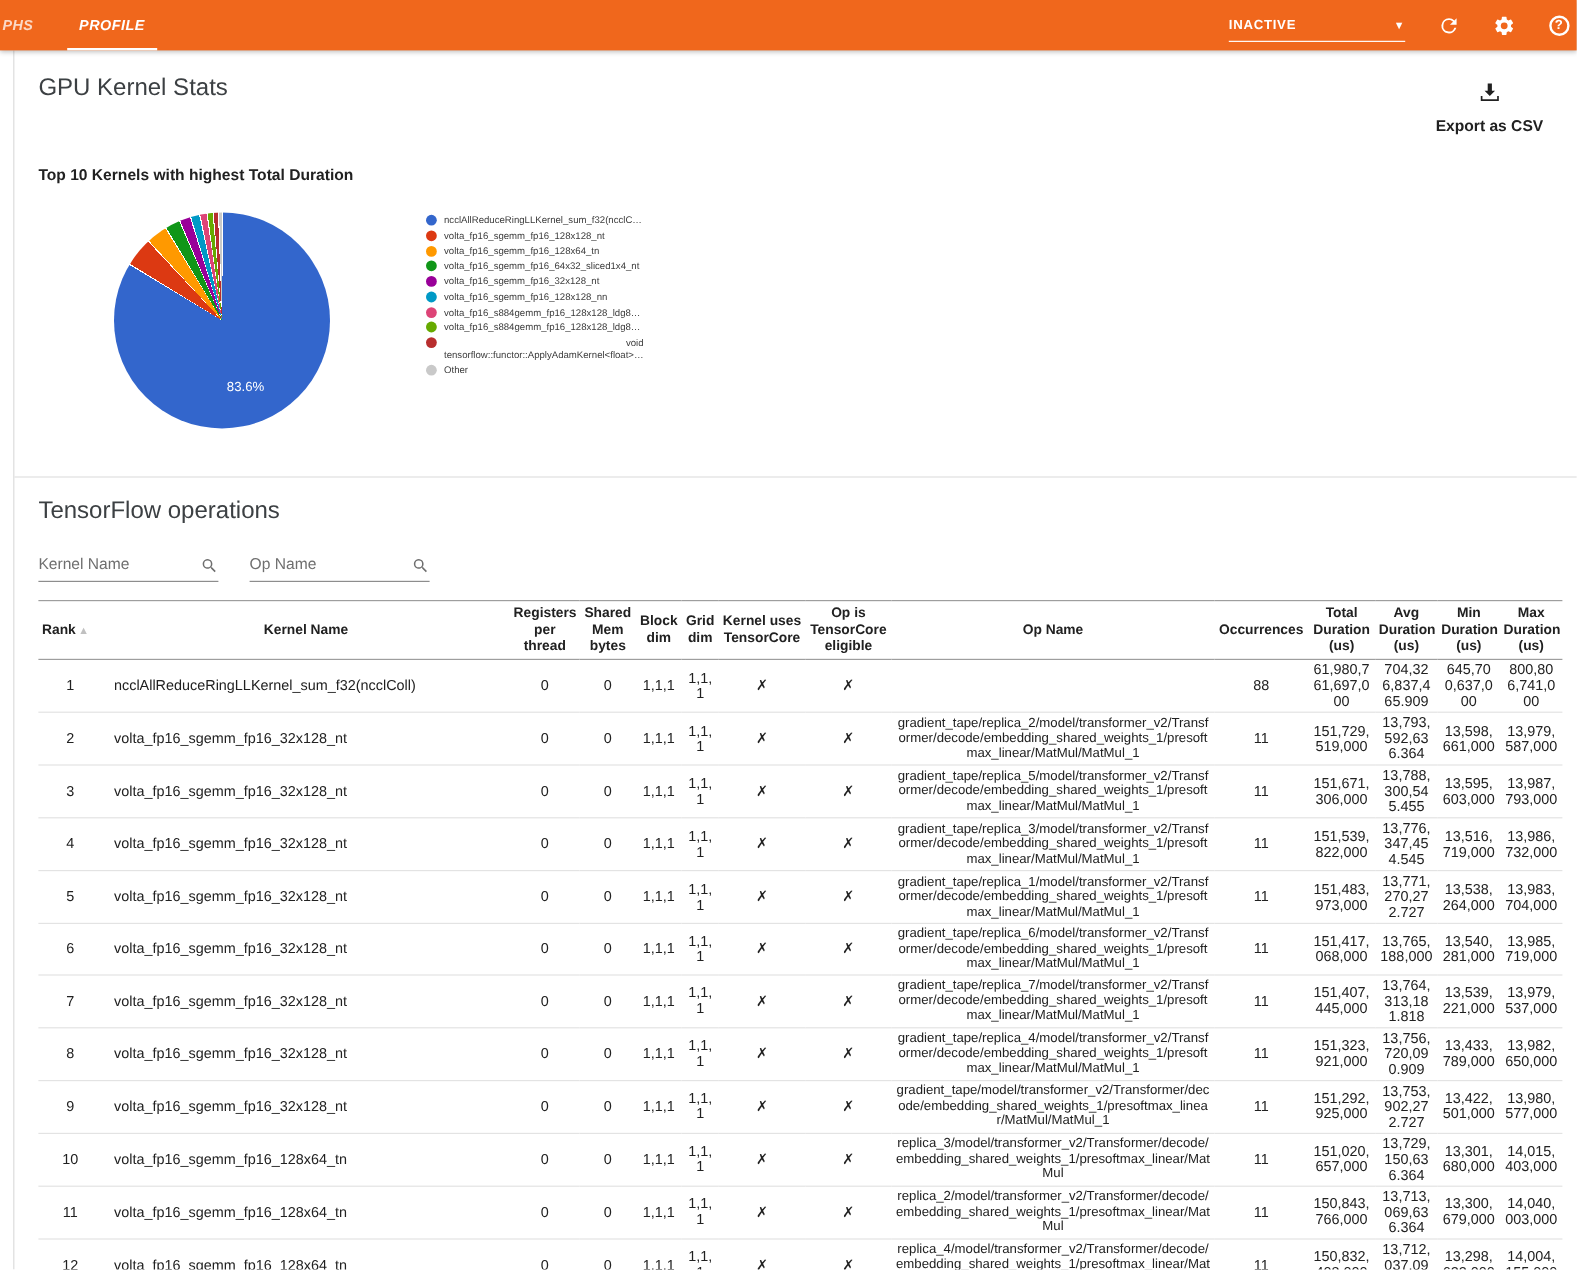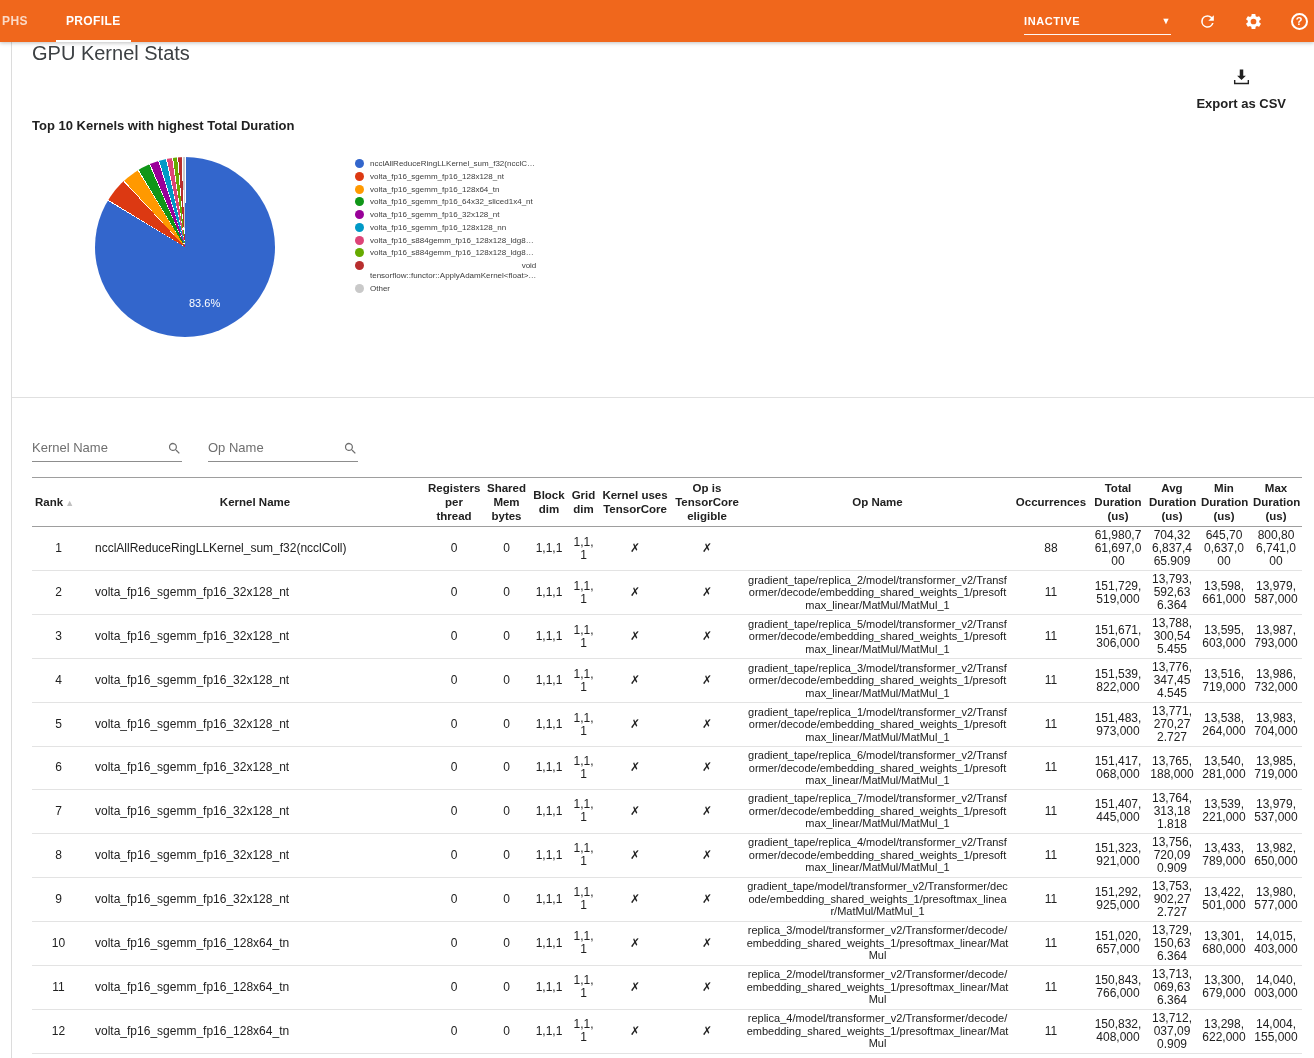--- a/index.html
+++ b/index.html
@@ -5,21 +5,21 @@
   * { margin:0; padding:0; box-sizing:border-box; }
   html,body { width:1314px; height:1058px; overflow:hidden; background:#fff;
               font-family:"Liberation Sans", sans-serif; color:#212121; }
 
   
   .toolbar { position:relative; height:42px; background:#f0671c; display:flex;
              align-items:stretch; box-shadow:0 1px 4px rgba(0,0,0,.25); z-index:5; }
   .tabs { display:flex; align-items:stretch; }
   .tab { display:flex; align-items:center; color:rgba(255,255,255,.75);
          font-size:12px; font-weight:bold; letter-spacing:.4px; padding:0 8px;
-         position:relative; cursor:pointer; }
+         position:relative; cursor:pointer;font-style:italic; }
   .tab.active { color:#fff; margin-left:18px; padding:0 12px; }
   .tab.active .tab-underline { position:absolute; left:2px; right:2px; bottom:0;
          height:2px; background:#ffffff; }
   .toolbar-right { margin-left:auto; display:flex; align-items:center; gap:26px;
                    padding-right:5px; }
   .run-select { position:relative; width:147px; display:flex; align-items:center;
                 justify-content:space-between; color:#fff; font-size:11px;
                 font-weight:bold; letter-spacing:.6px; padding-bottom:7px;
                 border-bottom:1px solid rgba(255,255,255,.95); margin-top:7px;
                 cursor:pointer; }
@@ -27,21 +27,21 @@
   .tb-icon { width:20px; height:20px; display:flex; align-items:center;
              justify-content:center; cursor:pointer; }
   .help-circle { width:17px; height:17px; border:2px solid #fff; border-radius:50%;
                  color:#fff; font-size:11px; font-weight:bold; display:flex;
                  align-items:center; justify-content:center; }
 
   
   .main { margin-left:11px; border-left:1px solid #dcdcdc; height:1016px;
           background:#fff; }
   .section { padding-left:20px; position:relative; }
-  .sec-kernel-stats { height:355px; }
+  .sec-kernel-stats { height:355px; padding-top:20px; }
   .page-title { font-size:20px; font-weight:400; color:#3c4043; }
   .export-btn { position:absolute; right:28px; top:24px; text-align:center;
                 cursor:pointer; color:#212121; }
   .export-btn .lbl { font-size:13px; font-weight:bold; margin-top:5px; }
   .chart-title { margin-top:53px; font-size:13px; font-weight:bold; color:#212121; }
   .chart-row { display:flex; margin-top:24px; padding-left:63px; }
   .pie { width:180px; height:180px; border-radius:50%; position:relative; }
   .pie-label { position:absolute; left:94px; top:140px; color:#fff; font-size:11px; }
   .legend { margin-left:80px; width:200px; padding-top:2px; }
   .legend-item { display:flex; margin-bottom:3.2px; line-height:9.6px;text-align:right; }
@@ -177,20 +177,21 @@
             <span class="legend-swatch" style="background: rgb(201, 201, 201);"></span>
             <span class="legend-label">Other</span>
           </div>
         </div>
     </div>
   </div>
 
   <div class="divider"></div>
 
   <div class="section sec-ops">
+    <div class="page-title">TensorFlow operations</div>
 
     <div class="filters">
       <div class="field">
         <input type="text" placeholder="Kernel Name" style="">
         <svg class="search-ic" width="15" height="15" viewBox="0 0 24 24">
           <path fill="#6f6f6f" d="M15.5 14h-.79l-.28-.27a6.5 6.5 0 1 0-.7.7l.27.28v.79l5 4.99L20.49 19l-4.99-5zm-6 0A4.5 4.5 0 1 1 14 9.5 4.5 4.5 0 0 1 9.5 14z"></path>
         </svg>
       </div>
       <div class="field">
         <input type="text" placeholder="Op Name" style="">

